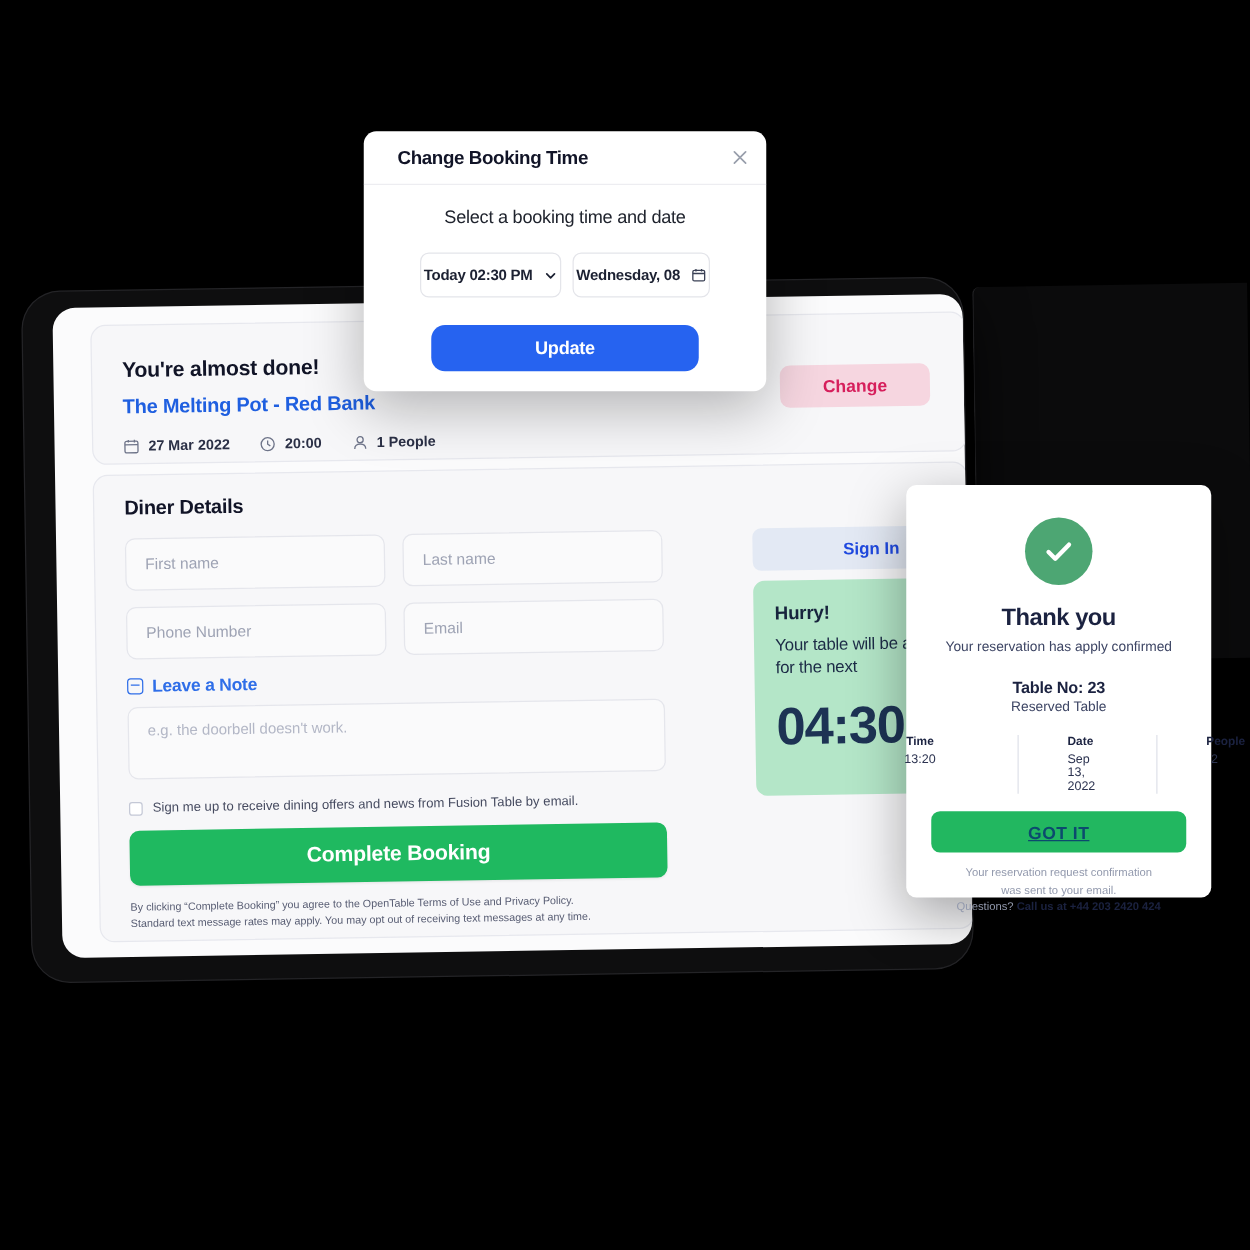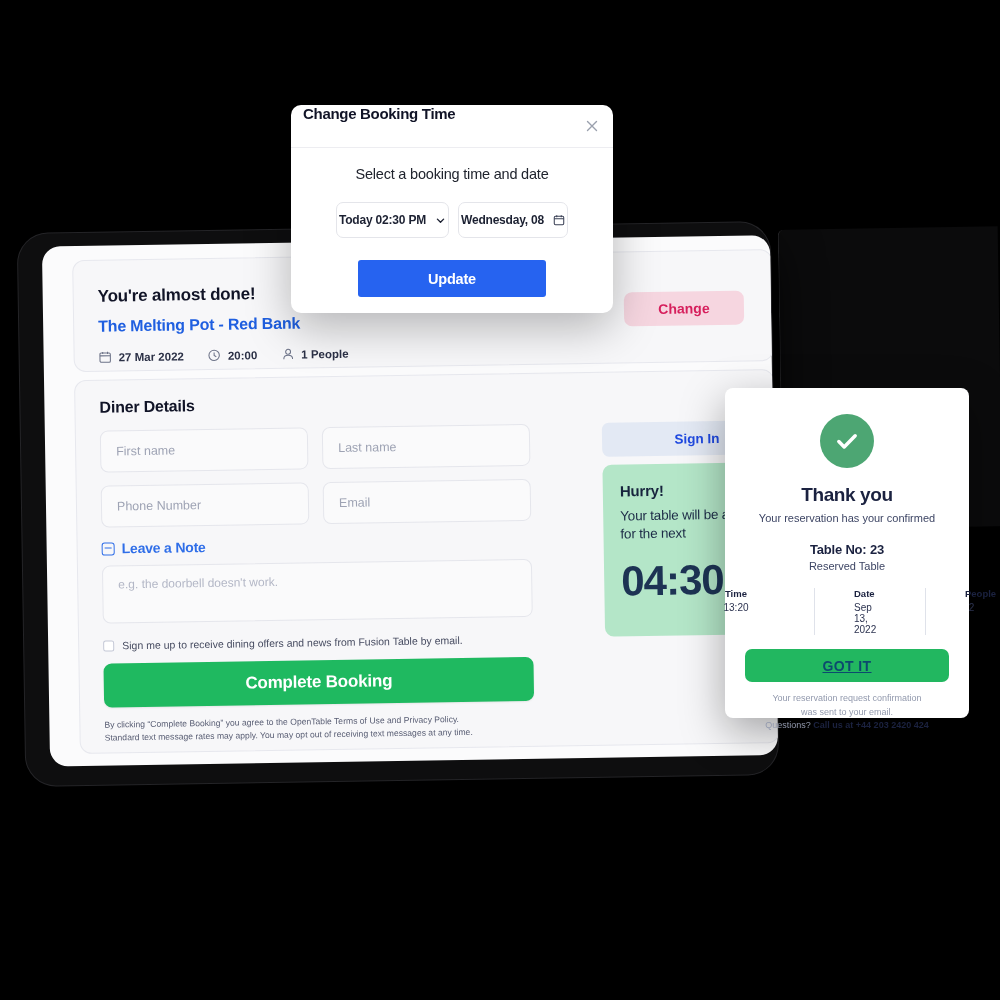--- a/index.html
+++ b/index.html
@@ -194,22 +194,22 @@
     width:322px; height:208px;
     background:#fff;
     border-radius:10px;
     box-shadow:0 14px 46px rgba(0,0,0,.28);
     overflow:hidden;
   }
   .modal-header{
     position:relative;
     height:43px;
     border-bottom:1px solid #ededf1;
-    display:flex; 
-    padding:0 12px;
+    display:flex; align-items:center;
+    padding:0 27px;
   }
   .modal-title{
     font-size:15px; font-weight:bold; color:#111427; letter-spacing:-.3px;
   }
   .modal-close{
     position:absolute; right:13px; top:13px;
     width:16px; height:16px;
     color:#9aa0ad;
     cursor:pointer;
     background:none; border:none; padding:0;
@@ -230,23 +230,23 @@
     display:flex; align-items:center; gap:9px;
     padding:0 2px;
     font-size:12px; font-weight:bold; color:#1c2132;
     letter-spacing:-.2px;
     cursor:pointer;
   }
   .caret{ width:11px; height:11px; color:#1c2132; }
   .cal-icon{ width:12px; height:12px; color:#3a4055; }
   .update-btn{
     display:block;
-    width:188px; height:37px;
+    width:214px; height:37px;
     margin:22px auto 0;
-    background:#2663f0; border:none; border-radius:3px;
+    background:#2663f0; border:none; border-radius:11px;
     color:#fff; font-size:14.5px; font-weight:bold;
     letter-spacing:-.2px;
     font-family:"Liberation Sans", sans-serif;
     cursor:pointer;
   }
 
   
   .confirm-card{
     position:absolute;
     left:725px; top:388px;
@@ -425,21 +425,21 @@
   </div>
 </div>
 
 <div class="confirm-card">
   <div class="check-circle">
     <svg class="check-mark" viewBox="0 0 24 24" fill="none" stroke="currentColor" stroke-width="3" stroke-linecap="round" stroke-linejoin="round">
       <path d="M5 12.5l4.6 4.6L19 7.5"></path>
     </svg>
   </div>
   <div class="confirm-title">Thank you</div>
-  <div class="confirm-sub">Your reservation has your confirmed</div>
+  <div class="confirm-sub">Your reservation has apply confirmed</div>
   <div class="table-no">Table No: 23</div>
   <div class="table-sub">Reserved Table</div>
 
   <div class="detail-row">
     <div class="detail-col">
       <div class="detail-label">Time</div>
       <div class="detail-value">13:20</div>
     </div>
     <div class="detail-col">
       <div class="detail-label">Date</div>

